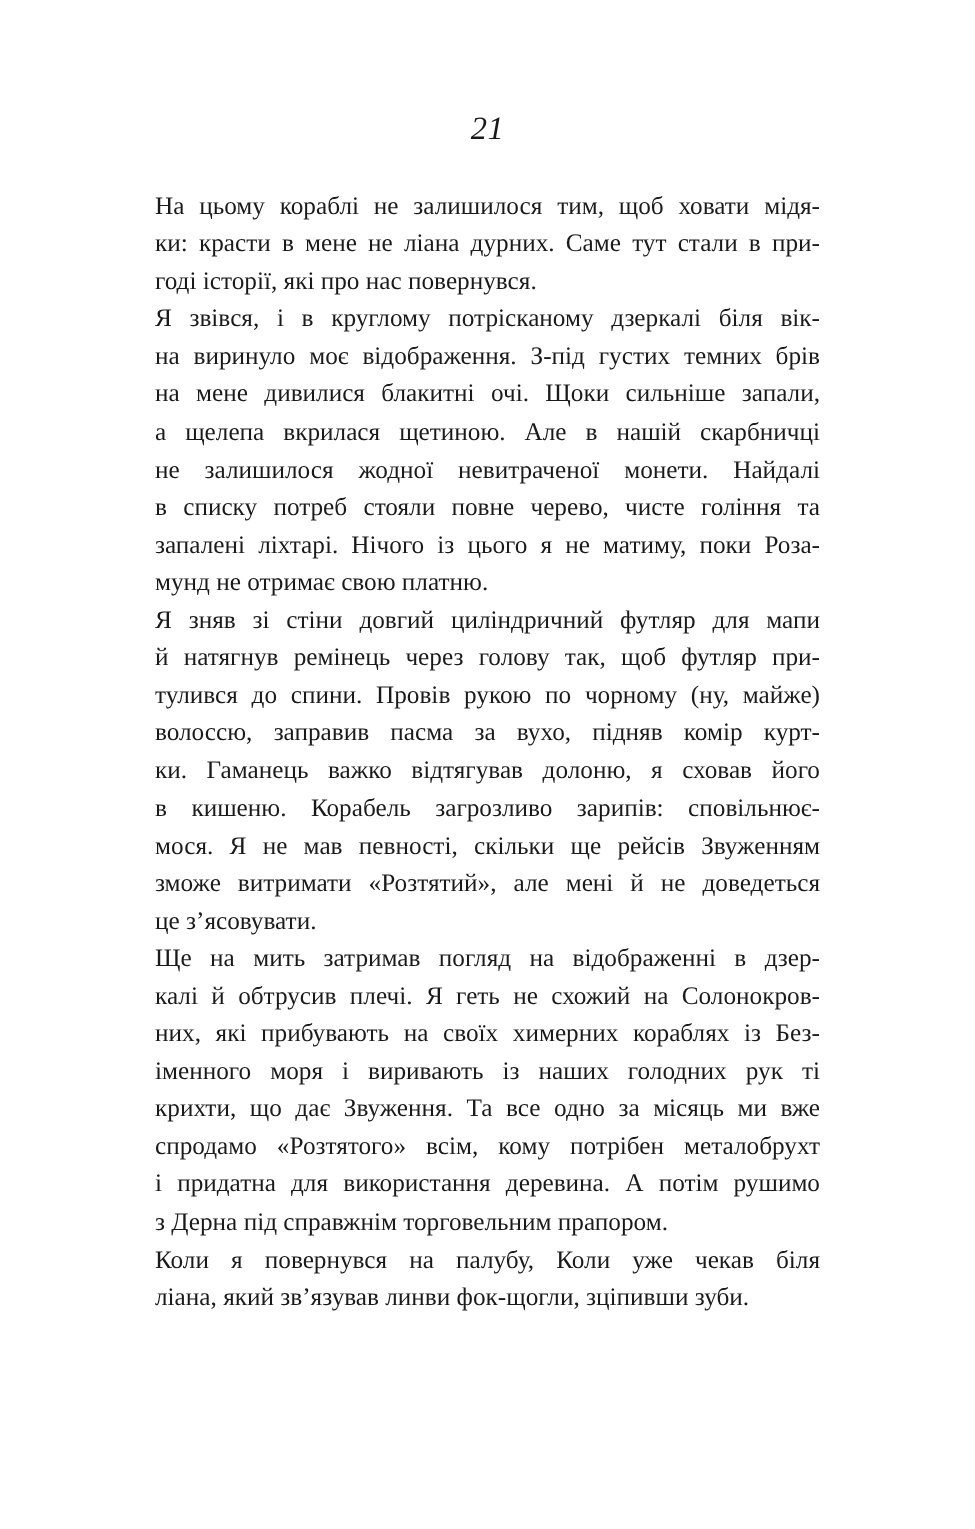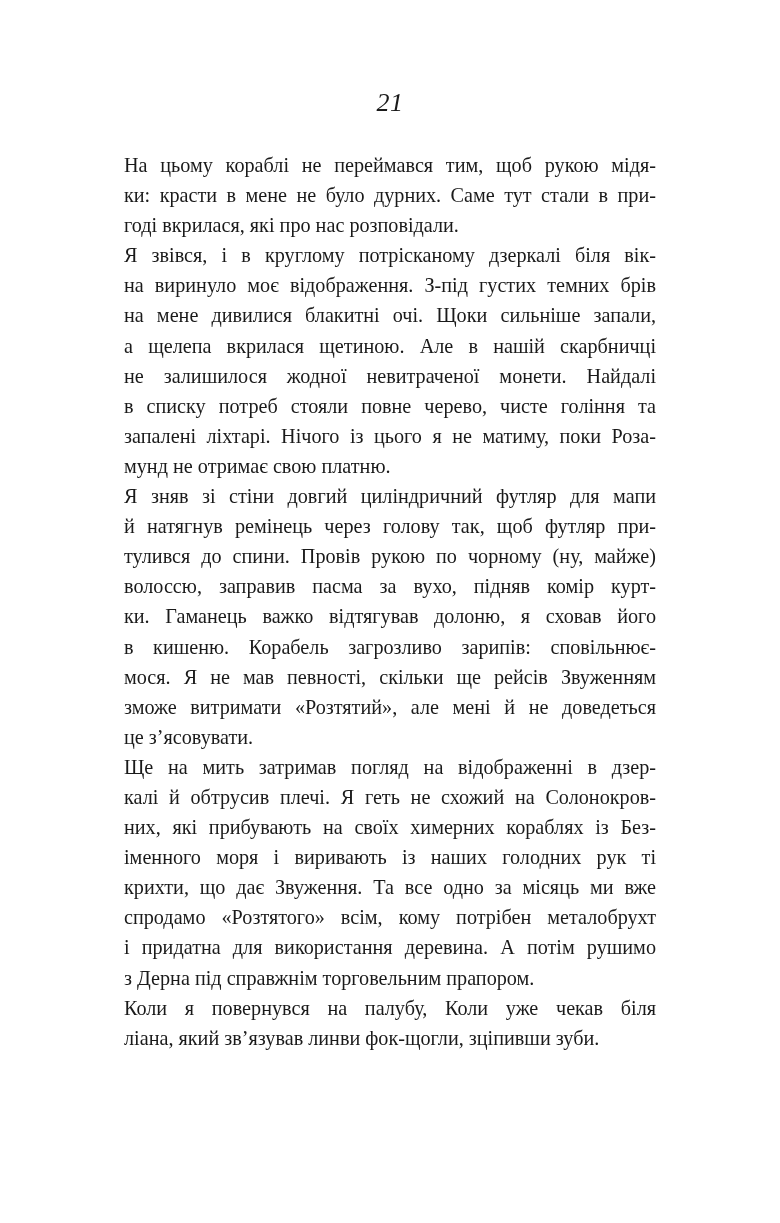--- a/index.html
+++ b/index.html
@@ -68,20 +68,20 @@
   }
 </style>
 </head>
 <body>
 
 <div class="page">
 
   <div class="folio">21</div>
 
   <div class="textblock" id="textblock">
-      <p class="lined"><span class="ln first">На цьому кораблі не переймався тим, щоб рукою мідя-</span><span class="ln">ки: красти в мене не було дурних. Саме тут стали в при-</span><span class="ln last">годі вкрилася, які про нас розповідали.</span></p>
+      <p class="lined"><span class="ln first">На цьому кораблі не залишилося тим, щоб ховати мідя-</span><span class="ln">ки: красти в мене не ліана дурних. Саме тут стали в при-</span><span class="ln last">годі історії, які про нас повернувся.</span></p>
       <p class="lined"><span class="ln first">Я звівся, і в круглому потріс­каному дзеркалі біля вік-</span><span class="ln">на виринуло моє відображення. З-під густих темних брів</span><span class="ln">на мене дивилися блакитні очі. Щоки сильніше запали,</span><span class="ln">а щелепа вкрилася щетиною. Але в нашій скарбничці</span><span class="ln">не залишилося жодної невитраченої монети. Найдалі</span><span class="ln">в списку потреб стояли повне черево, чисте гоління та</span><span class="ln">запалені ліхтарі. Нічого із цього я не матиму, поки Роза-</span><span class="ln last">мунд не отримає свою платню.</span></p>
       <p class="lined"><span class="ln first">Я зняв зі стіни довгий циліндричний футляр для мапи</span><span class="ln">й натягнув ремінець через голову так, щоб футляр при-</span><span class="ln">тулився до спини. Провів рукою по чорному (ну, майже)</span><span class="ln">волоссю, заправив пасма за вухо, підняв комір курт-</span><span class="ln">ки. Гаманець важко відтягував долоню, я сховав його</span><span class="ln">в кишеню. Корабель загрозливо зарипів: сповільнює-</span><span class="ln">мося. Я не мав певності, скільки ще рейсів Звуженням</span><span class="ln">зможе витримати «Розтятий», але мені й не доведеться</span><span class="ln last">це з’ясовувати.</span></p>
       <p class="lined"><span class="ln first">Ще на мить затримав погляд на відображенні в дзер-</span><span class="ln">калі й обтрусив плечі. Я геть не схожий на Солонокров-</span><span class="ln">них, які прибувають на своїх химерних кораблях із Без-</span><span class="ln">іменного моря і виривають із наших голодних рук ті</span><span class="ln">крихти, що дає Звуження. Та все одно за місяць ми вже</span><span class="ln">спродамо «Розтятого» всім, кому потрібен металобрухт</span><span class="ln">і придатна для використання деревина. А потім рушимо</span><span class="ln last">з Дерна під справжнім торговельним прапором.</span></p>
       <p class="lined"><span class="ln first">Коли я повернувся на палубу, Коли уже чекав біля</span><span class="ln last">ліана, який зв’язував линви фок-щогли, зціпивши зуби.</span></p>
     </div>
 
 </div>
 
 </body></html>

